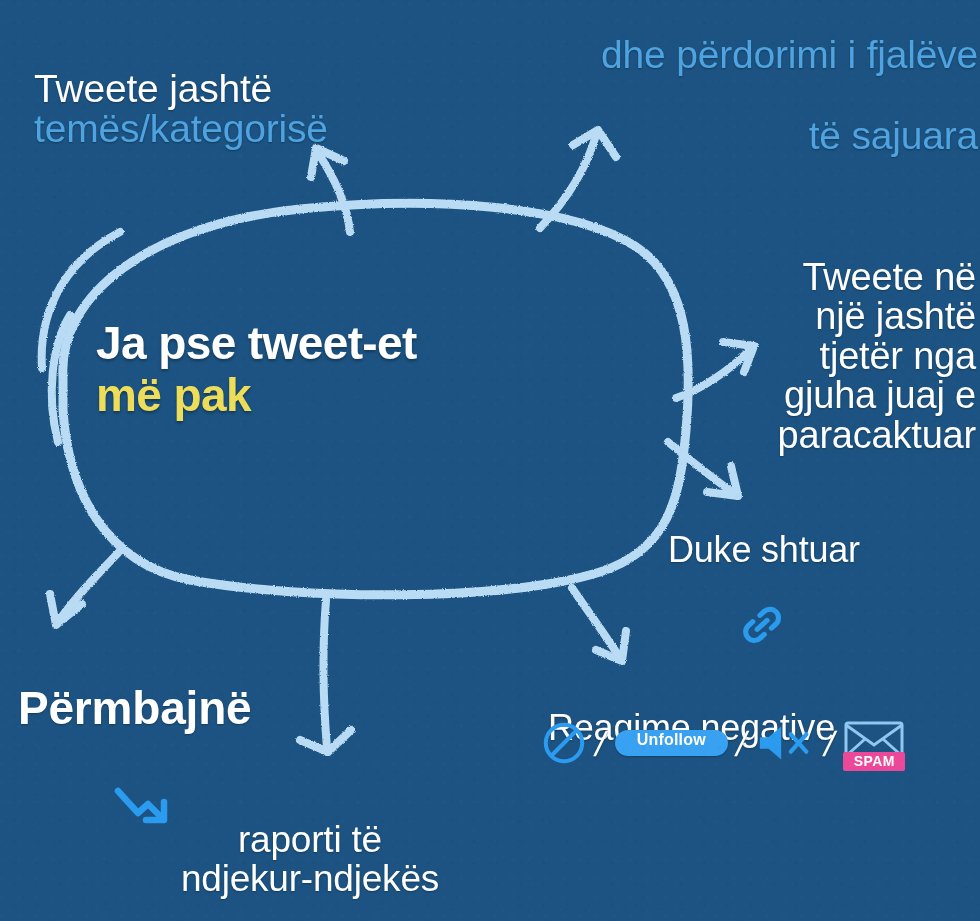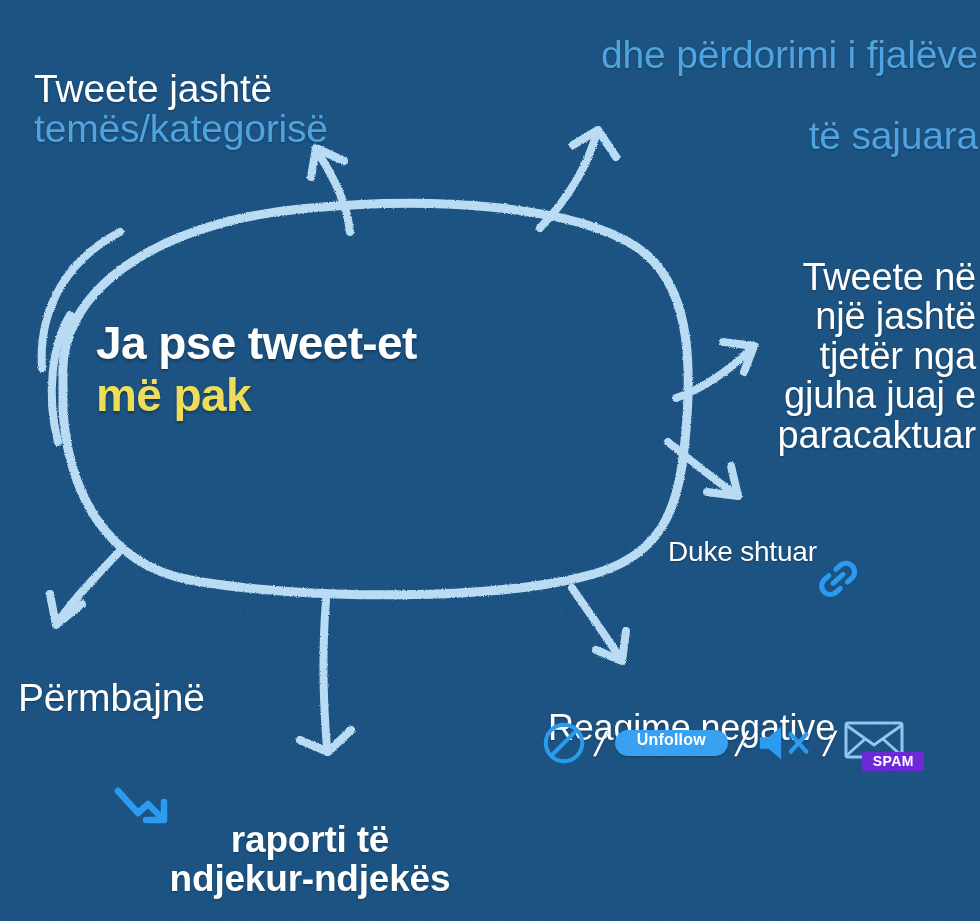--- a/index.html
+++ b/index.html
@@ -65,22 +65,22 @@
   }
   #lbl-spelling .b { display:block;text-align:right; }
 
   #lbl-language {
     left: 736px; top: 218px; width: 240px;
     text-align: right; font-size: 38px; color: #ffffff;
   }
 
   #lbl-links {
     left: 668px; top: 531px;
-    font-size: 28px; color: #ffffff;
-    display: flex; align-items: center; gap: 0;
+    font-size: 36px; color: #ffffff;
+    display: flex; align-items: center; gap: 0; flex-direction: column;
   }
 
   #lbl-negative {
     left: 548px; top: 672px; width: 420px;
     font-size: 36px; color: #ffffff;
   }
   #negative-icons {
     position: absolute;
     left: 541px; top: 718px;
     display: flex; align-items: center; gap: 9px;
@@ -97,27 +97,28 @@
     border-radius: 999px;
     padding: 1px 22px 7px;
     font-size: 16px;
     font-weight: bold;
     letter-spacing: .2px;
     box-shadow: 0 1px 2px rgba(0,0,0,.25);
   }
 
   #lbl-misinfo {
     left: 18px; top: 637px; width: 330px;
-    font-size: 39px;
+    font-size: 46px;
+    font-weight: bold;
   }
   #lbl-misinfo .b { display:block; }
 
   #lbl-ratio {
     left: 140px; top: 783px; width: 340px;
-    text-align: center; font-size: 37px; color: #ffffff; font-weight: bold;
+    text-align: center; font-size: 37px; color: #ffffff;
   }
   #ratio-arrow-icon {
     position: absolute; left: 112px; top: 782px; z-index: 3;
   }
 
   
   #center-text {
     position: absolute;
     left: 96px; top: 318px;
     width: 540px;
@@ -247,21 +248,21 @@
     </span>
 
     <span class="slash">/</span>
 
     <span style="position:relative;display:inline-block;width:62px;height:50px;">
       <svg viewBox="0 0 62 50" width="62" height="50" aria-hidden="true" style="position:absolute;left:0;top:0;">
         <rect x="3" y="5" width="56" height="34" rx="2" fill="none" stroke="#8fc8f0" stroke-width="3"></rect>
         <path d="M3 7 L31 27 L59 7" fill="none" stroke="#8fc8f0" stroke-width="3"></path>
         <path d="M3 38 L22 21 M59 38 L40 21" fill="none" stroke="#8fc8f0" stroke-width="3"></path>
       </svg>
-      <span style="position:absolute;left:0;bottom:-3px;width:62px;background:#6d28d9;color:#fff;font-size:14px;font-weight:bold;text-align:center;letter-spacing:.5px;border-radius:2px;padding:1px 0 2px;margin-left:19px;">SPAM</span>
+      <span style="position:absolute;left:0;bottom:-3px;width:62px;background:#ec4899;color:#fff;font-size:14px;font-weight:bold;text-align:center;letter-spacing:.5px;border-radius:2px;padding:1px 0 2px;">SPAM</span>
     </span>
   </div>
 
   <div class="lbl" id="lbl-misinfo">
     <span class="w">Përmbajnë</span>
   </div>
 
   <span id="ratio-arrow-icon">
     <svg viewBox="0 0 62 52" width="62" height="52" aria-hidden="true">
       <g fill="none" stroke="#2b9bef" stroke-width="6.5" stroke-linecap="round" stroke-linejoin="round">

